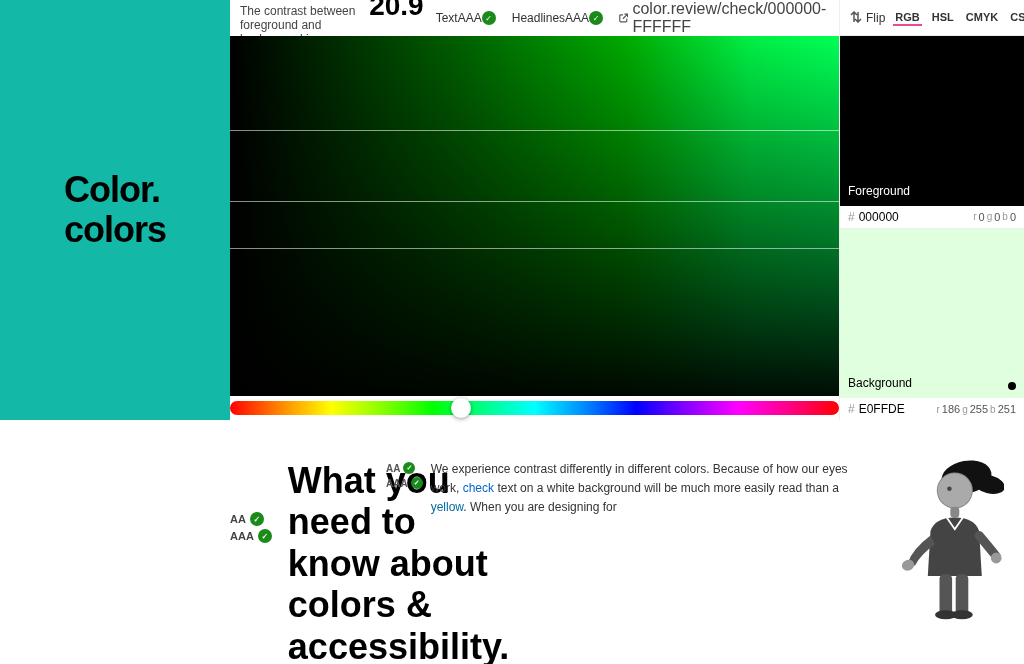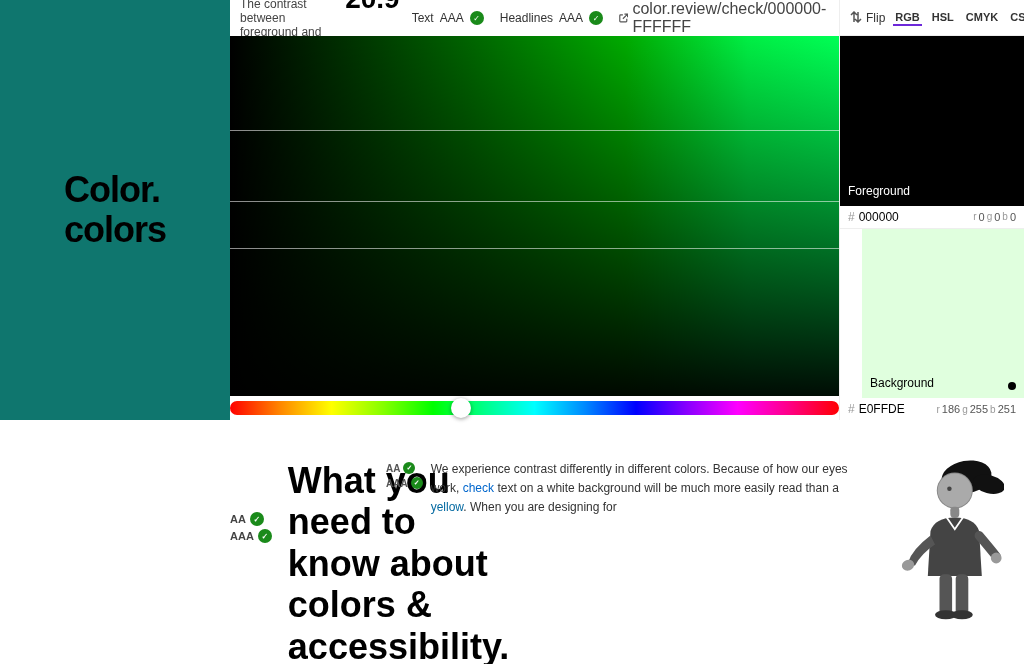--- a/index.html
+++ b/index.html
@@ -12,21 +12,21 @@
       height: 420px;
       position: relative;
     }
 
     
     .logo-area {
       width: 230px;
       display: flex;
       align-items: center;
       justify-content: center;
-      background: #0f766e;
+      background: #14b8a6;
       flex-shrink: 0;
     }
     .logo-text {
       font-size: 36px;
       font-weight: 900;
       line-height: 1.1;
       color: #000;
       letter-spacing: -1px;
     }
 
@@ -65,21 +65,20 @@
     }
     .top-bar-right {
       margin-left: auto;
       display: flex;
       align-items: center;
       gap: 16px;
     }
     .badge-group {
       display: flex;
       align-items: flex-end;
-      gap: 6px;
       font-size: 12px;
       font-weight: 500;
     }
     .badge-aaa {
       background: #1a8a1a;
       color: #fff;
       border-radius: 50%;
       width: 14px;
       height: 14px;
       display: inline-flex;
@@ -166,21 +165,21 @@
       margin-left: auto;
       font-size: 11px;
       font-weight: 600;
     }
     .color-mode-tab {
       cursor: pointer;
       color: #333;
       padding: 1px 2px;
     }
     .color-mode-tab.active {
-      border-bottom: 2px solid #6d28d9;
+      border-bottom: 2px solid #ec4899;
     }
 
     .color-swatch-block {
       flex: 1;
       display: flex;
       flex-direction: column;
     }
     .fg-swatch {
       flex: 1;
       background: #000;
@@ -219,21 +218,20 @@
     }
     .rgb-label { color: #999; font-size: 10px; }
 
     .bg-swatch {
       flex: 1;
       background: #E0FFDE;
       display: flex;
       align-items: flex-end;
       padding: 8px;
       position: relative;
-      margin-left: 22px;
     }
     .bg-label {
       color: #000;
       font-size: 12px;
       font-weight: 500;
     }
     .bg-dot {
       position: absolute;
       right: 8px;
       bottom: 8px;

